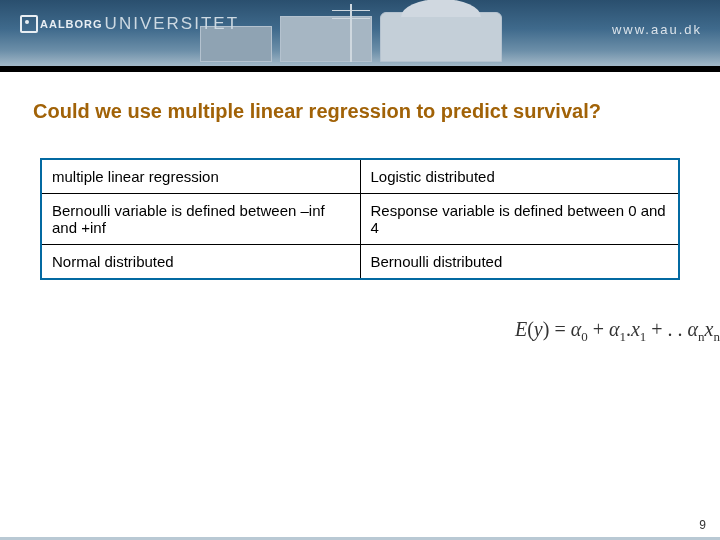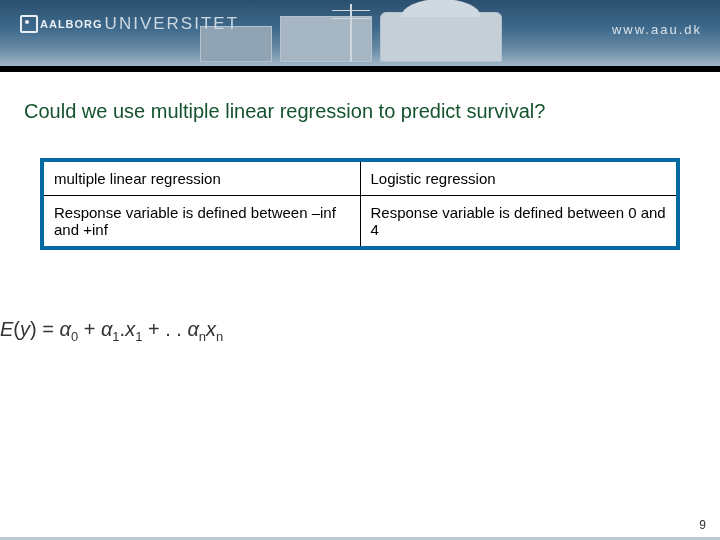--- a/index.html
+++ b/index.html
@@ -14,24 +14,24 @@
   .bld.b3::before{content:"";position:absolute;top:-14px;left:20px;width:80px;height:18px;background:#d0d8e0;border-radius:50%/100% 100% 0 0}
   .mast{position:absolute;left:150px;bottom:0;width:2px;height:58px;background:#cfd8df}
   .mast::before,.mast::after{content:"";position:absolute;left:-18px;width:38px;height:1px;background:#cfd8df}
   .mast::before{top:6px}.mast::after{top:14px}
   .logo{position:absolute;top:14px;left:20px;display:flex;align-items:center;gap:2px;color:#e8eef3}
   .logo .dot{width:14px;height:14px;border:2px solid #e8eef3;border-radius:2px;display:inline-block;position:relative}
   .logo .dot::after{content:"";position:absolute;top:3px;left:3px;width:4px;height:4px;background:#e8eef3;border-radius:50%}
   .logo .t1{font-size:11px;font-weight:700;letter-spacing:1px}
   .logo .t2{font-size:17px;letter-spacing:2px;color:#cdd9e2}
   .url{position:absolute;top:22px;right:18px;font-size:13px;letter-spacing:2px;color:#dbe3ea}
-  .title{position:absolute;top:100px;left:24px;font-size:20px;font-weight:400;color:#14532d}
-  table.cmp{position:absolute;top:158px;left:40px;width:640px;border-collapse:collapse;border:4px solid #0369a1;table-layout:fixed}
+  .title{position:absolute;top:100px;left:33px;font-size:20px;font-weight:700;color:#a16207}
+  table.cmp{position:absolute;top:158px;left:40px;width:640px;border-collapse:collapse;border:2px solid #0369a1;table-layout:fixed}
   table.cmp td{border:1px solid #000;padding:8px 10px;font-size:15px;vertical-align:top;width:50%}
-  .formula{position:absolute;top:318px;left:0;right:0;text-align:left;font-family:Liberation Sans, sans-serif;font-size:20px;font-style:italic;color:#333}
+  .formula{position:absolute;top:318px;left:0;right:0;text-align:right;font-family:Liberation Serif, serif;font-size:20px;font-style:italic;color:#333}
   .formula .rm{font-style:normal}
   .formula sub{font-size:0.65em;font-style:normal}
   .pgnum{position:absolute;bottom:8px;right:14px;font-size:12px;color:#333}
   .footerbar{position:absolute;bottom:0;left:0;right:0;height:3px;background:#b9c9d4}
 </style>
 </head>
 <body>
 
 <div class="slide">
 
@@ -49,25 +49,29 @@
     </div>
     <div class="url">www.aau.dk</div>
   </div>
 
   <div class="title">Could we use multiple linear regression to predict survival?</div>
 
   <table class="cmp">
     <tbody>
         <tr>
       <td>multiple linear regression</td>
-      <td>Logistic regression</td>
+      <td>Logistic distributed</td>
     </tr>
     <tr>
-      <td>Response variable is defined between –inf and +inf</td>
+      <td>Bernoulli variable is defined between –inf and +inf</td>
       <td>Response variable is defined between 0 and 4</td>
+    </tr>
+    <tr>
+      <td>Normal distributed</td>
+      <td>Bernoulli distributed</td>
     </tr>
   </tbody>
     </table>
 
   <div class="formula">
     <span>E</span><span class="rm">(</span><span>y</span><span class="rm">)</span><span class="rm"> = </span><span>α</span><sub>0</sub><span class="rm"> + </span><span>α</span><sub>1</sub><span class="rm">.</span><span>x</span><sub>1</sub><span class="rm"> + . . </span><span>α</span><sub>n</sub><span>x</span><sub>n</sub>
   </div>
 
   <div class="footerbar"></div>
   <div class="pgnum">9</div>

